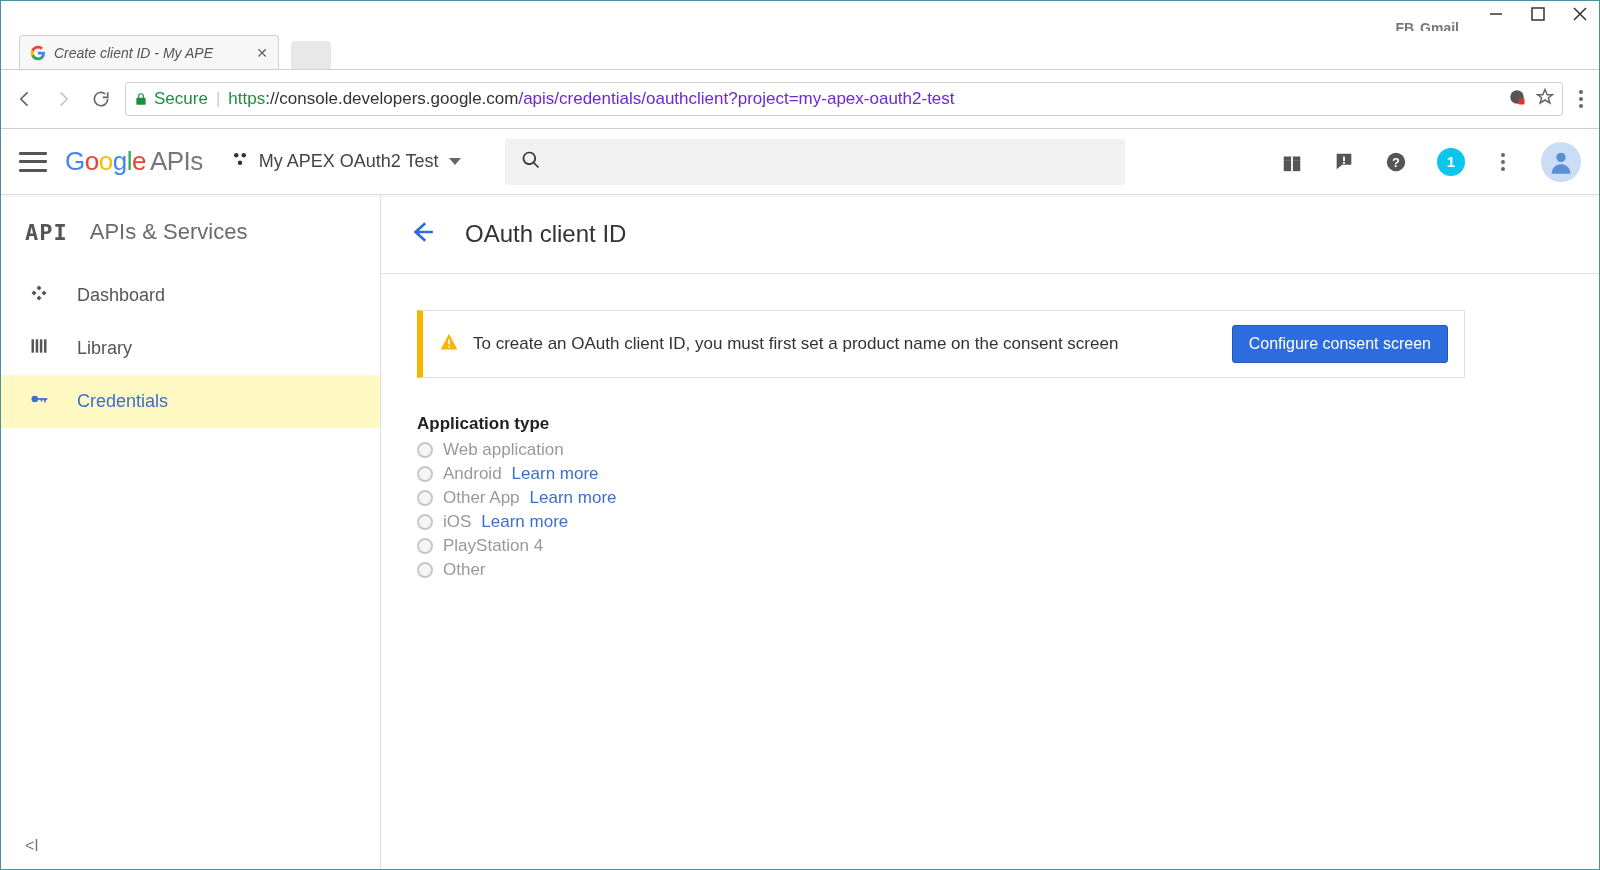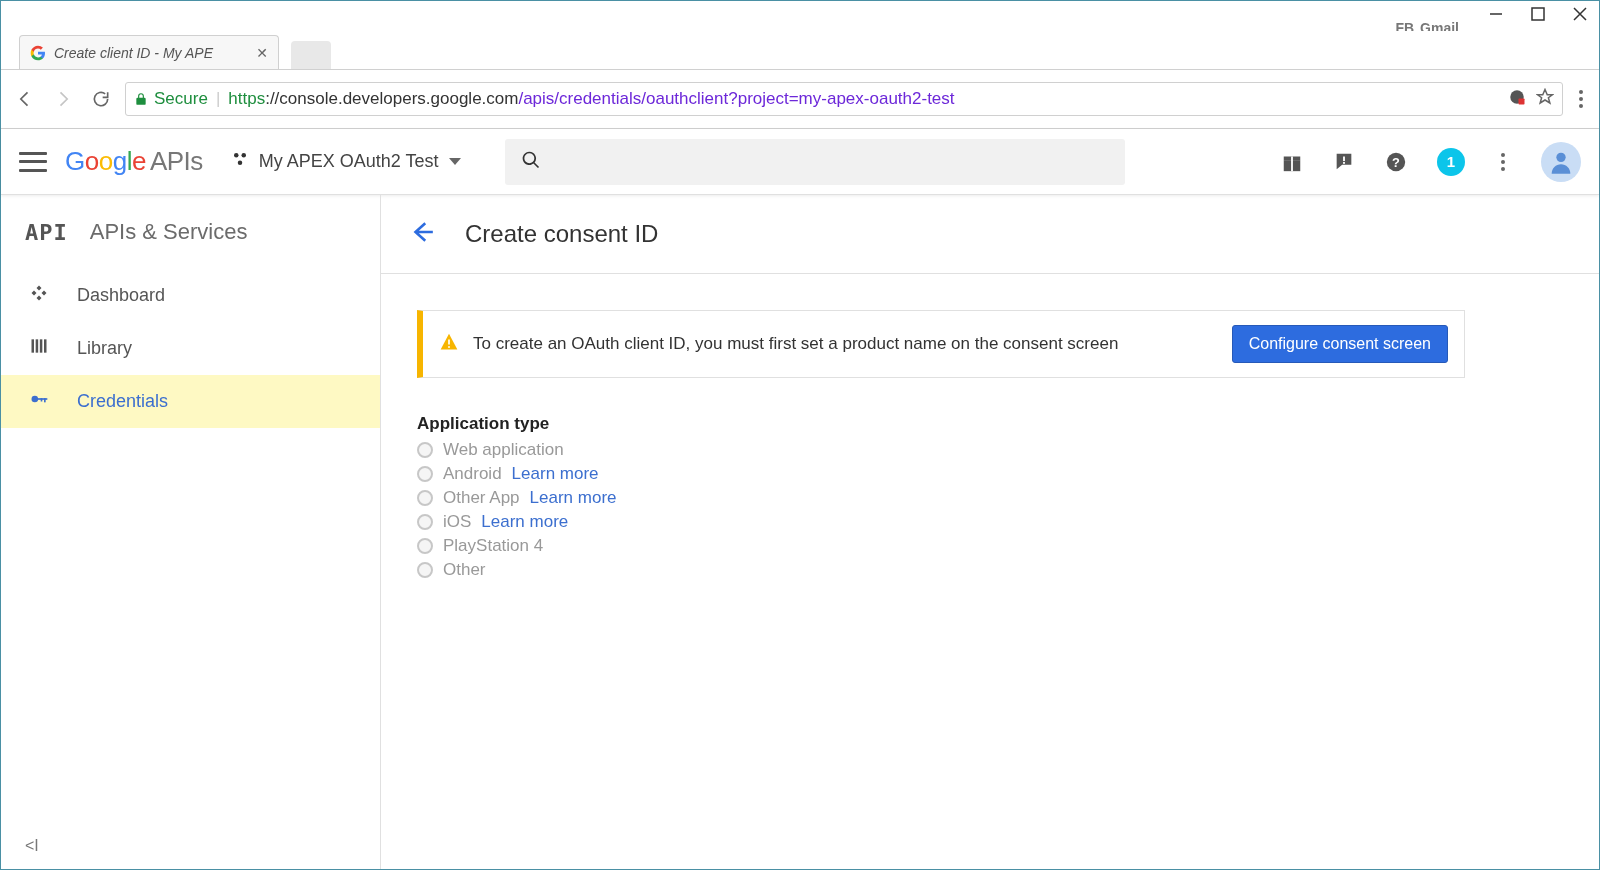--- a/index.html
+++ b/index.html
@@ -268,21 +268,21 @@
         <span>Credentials</span>
       </div>
       <div class="sidebar-footer">&lt;I</div>
     </div>
 
     <div class="main">
       <div class="page-head">
         <span><svg viewBox="0 0 24 24">
               <path d="M15 4 L6 12 L15 20 M6 12 H22"></path>
             </svg></span>
-        <h1>Create consent ID</h1>
+        <h1>OAuth client ID</h1>
       </div>
 
       <div class="content">
         <div class="warning-box">
           <span><svg viewBox="0 0 24 24">
                 <path d="M12 2 L22 21 H2 Z"></path>
                 <rect x="11" y="9" width="2" height="6" fill="#fff"></rect>
                 <rect x="11" y="17" width="2" height="2" fill="#fff"></rect>
               </svg></span>
           <span class="msg">To create an OAuth client ID, you must first set a product name on the consent screen</span>

